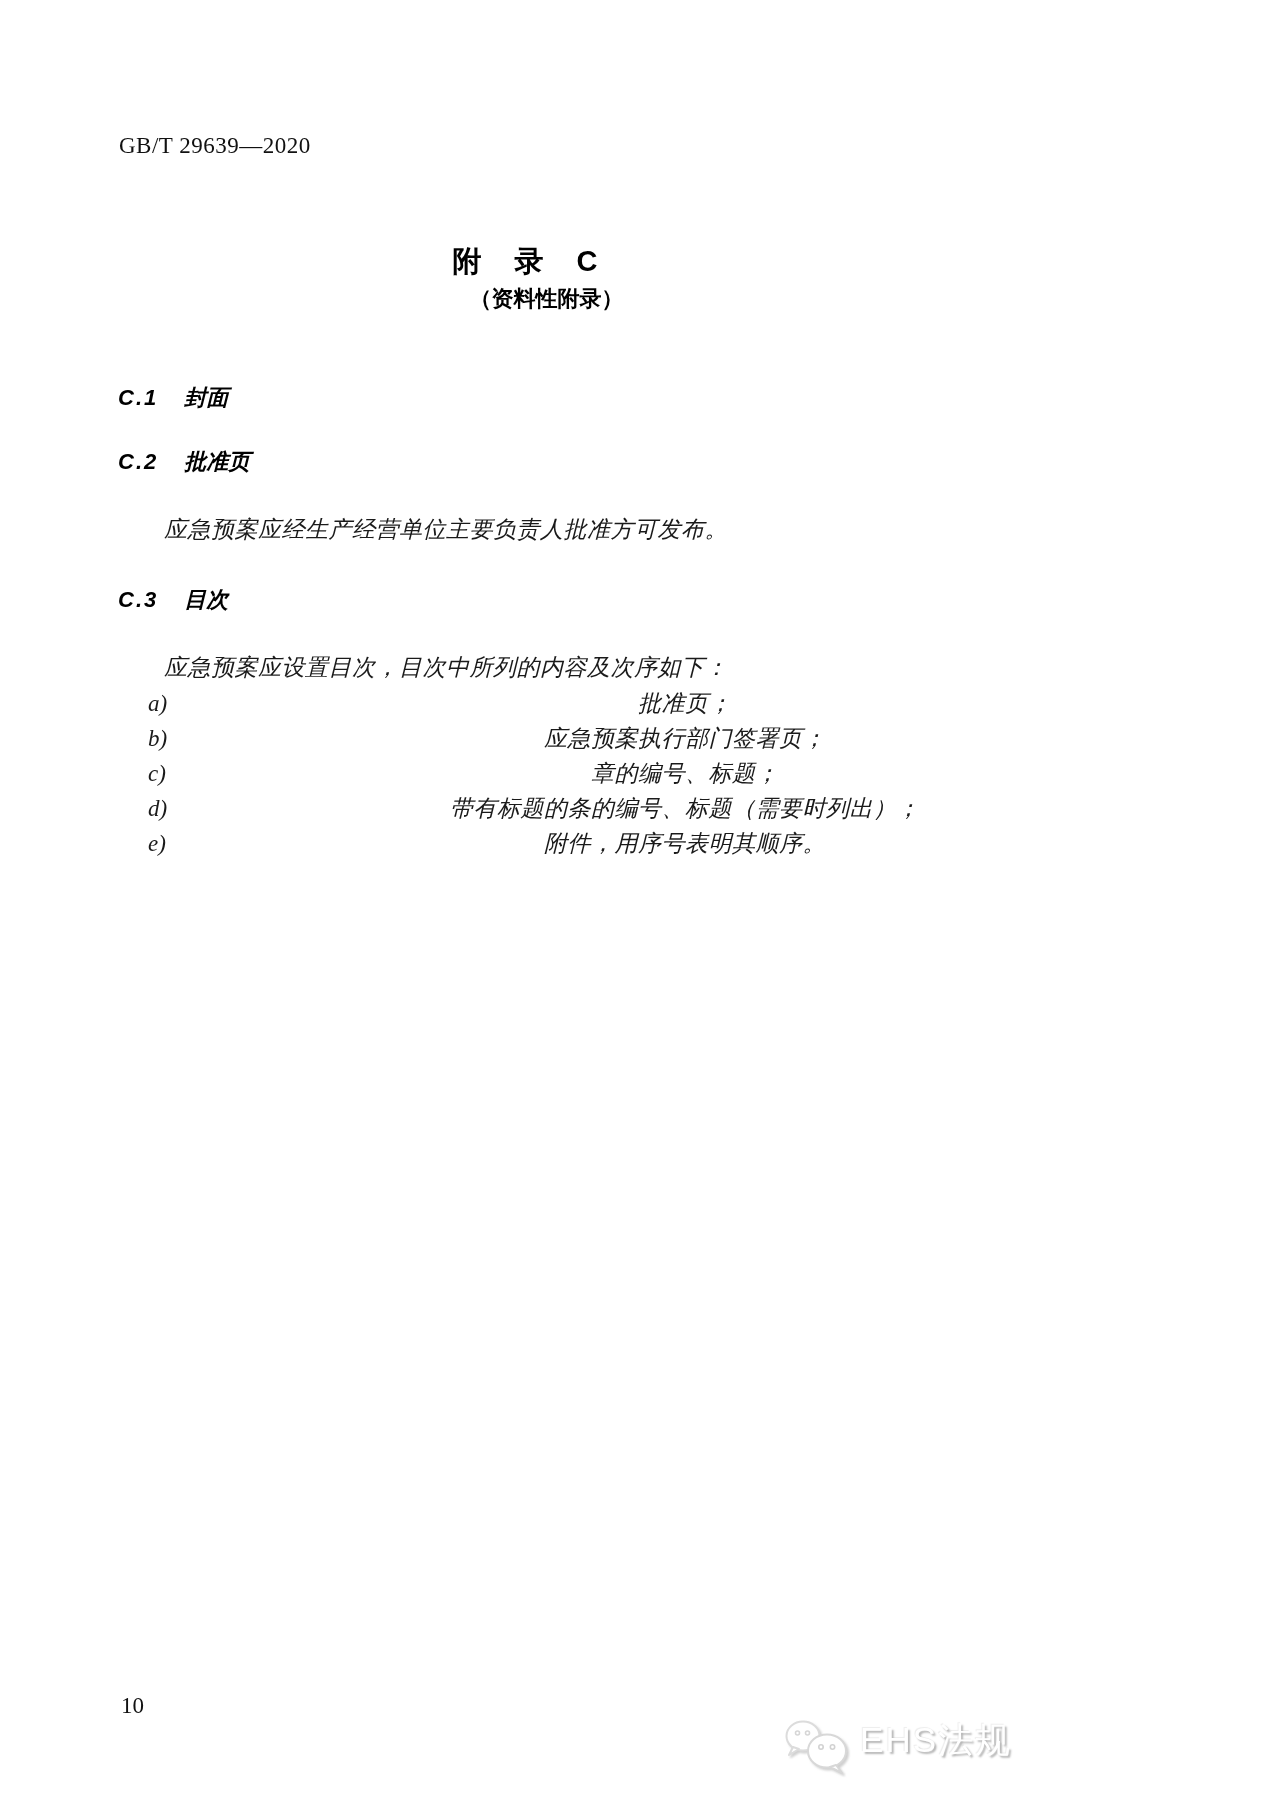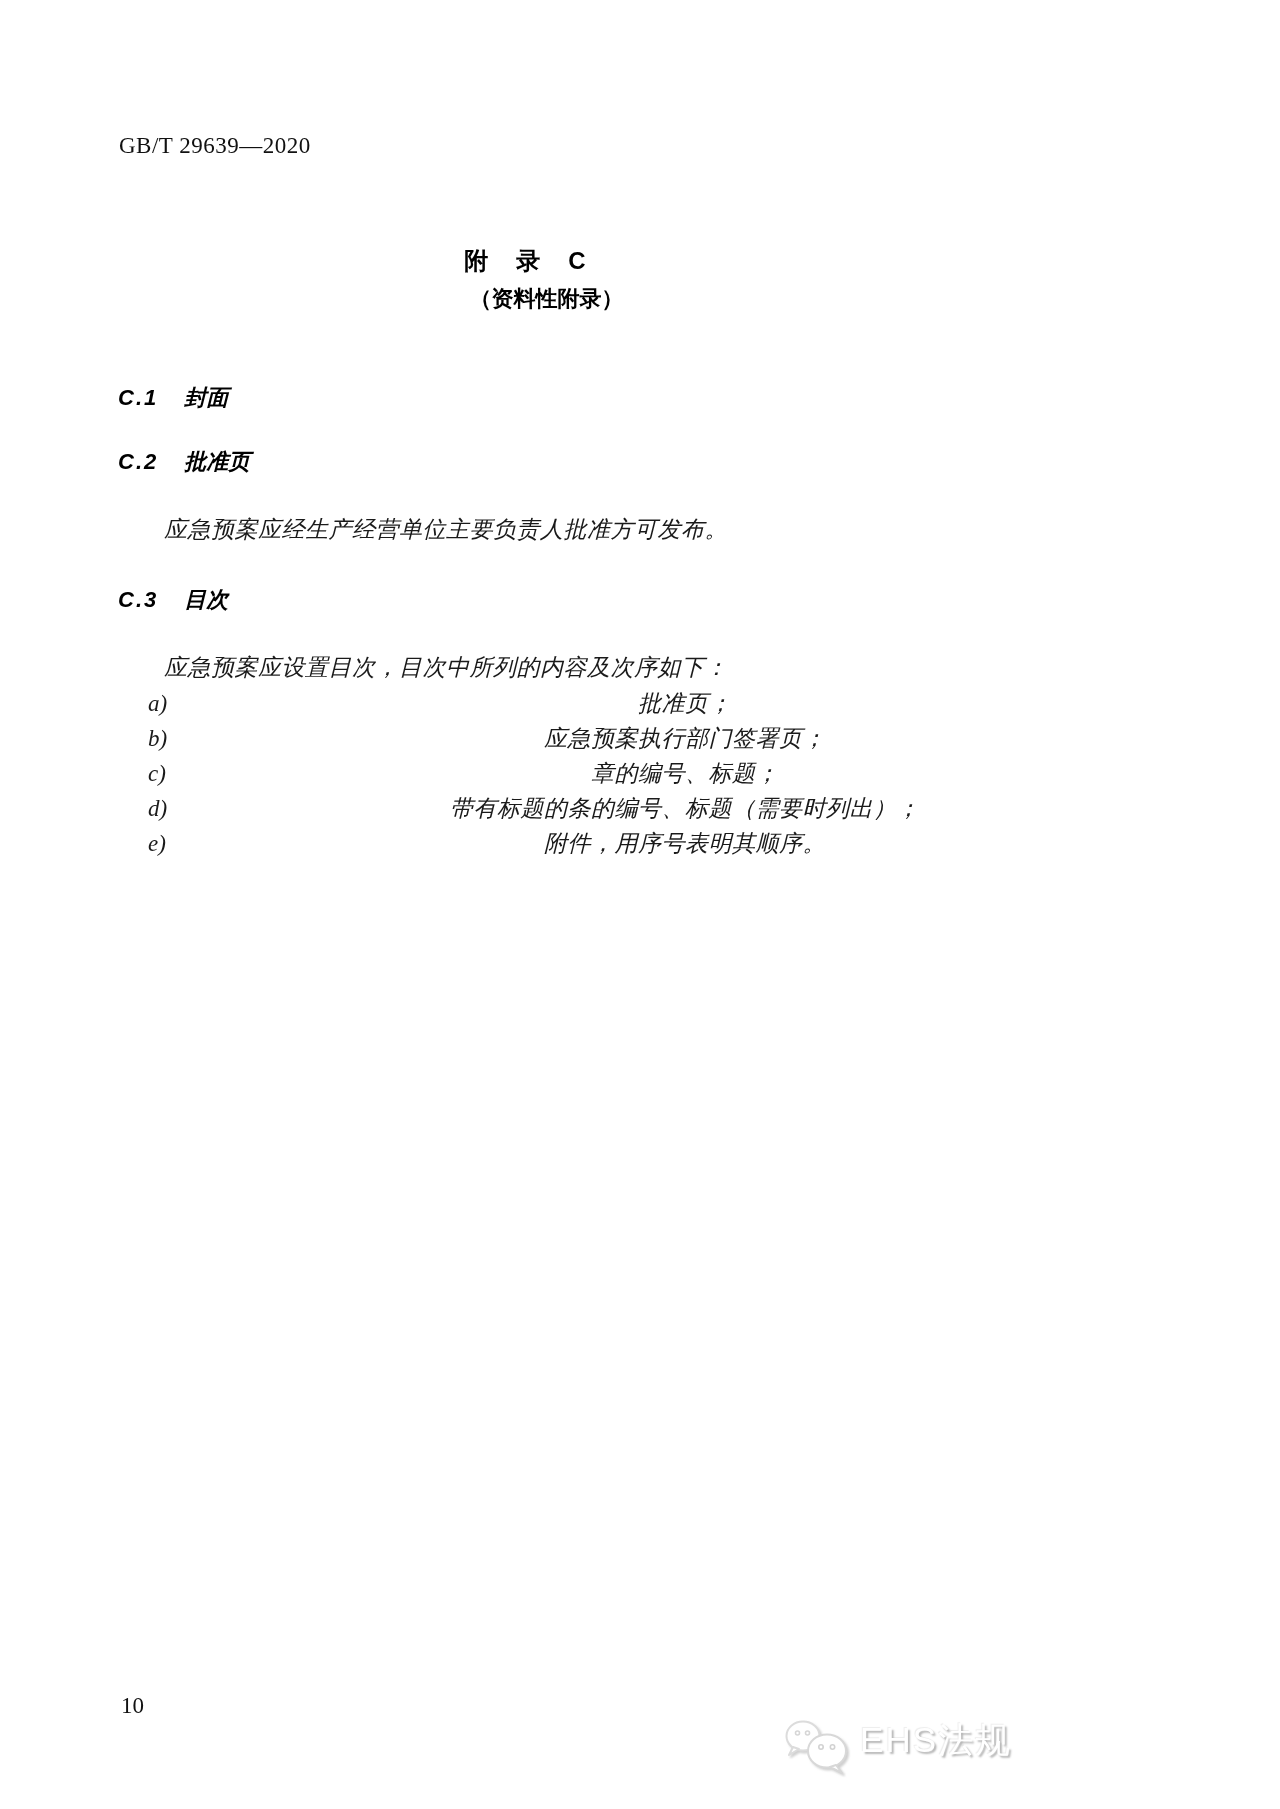--- a/index.html
+++ b/index.html
@@ -28,21 +28,21 @@
     position: absolute;
     top: 246px;
     left: 0;
     right: 0;
     text-align: center;
     font-family: "Liberation Sans", "DejaVu Sans", sans-serif;
     font-weight: bold;
     color: #000;
   }
   .title-appendix {
-    font-size: 24px;
+    font-size: 29px;
     line-height: 30px;
     letter-spacing: 2px;
   }
   .title-bracket {
     font-size: 22px;
     line-height: 26px;
     margin-top: 10px;
     padding-left: 41px;
   }
   .title-subject {

